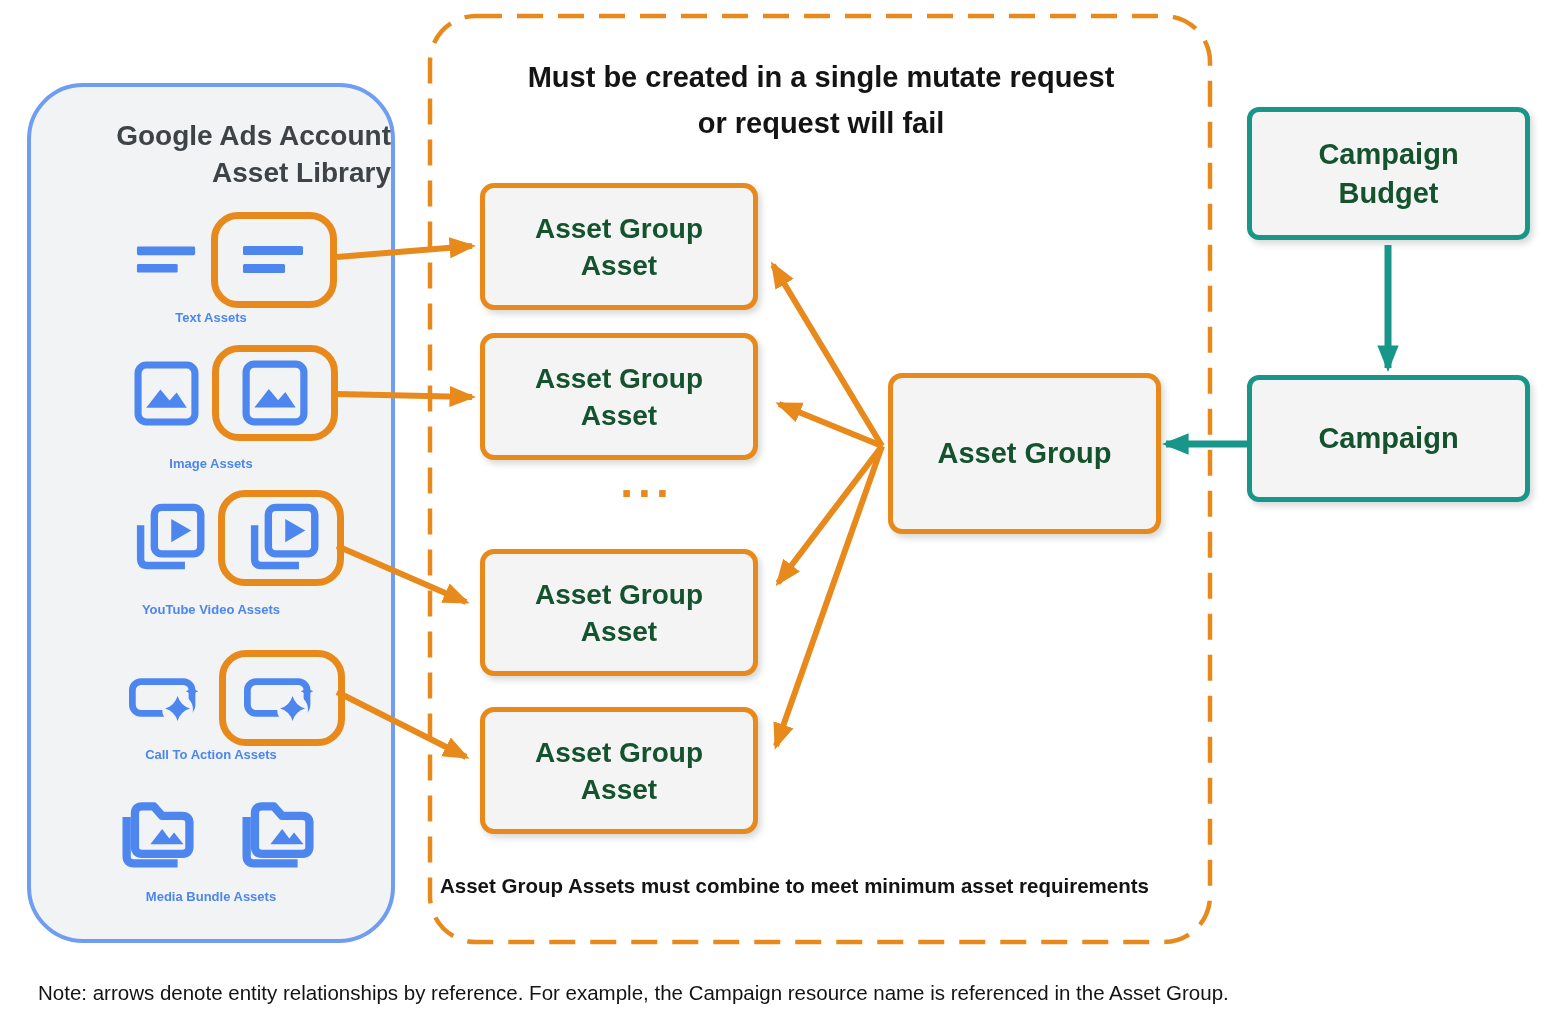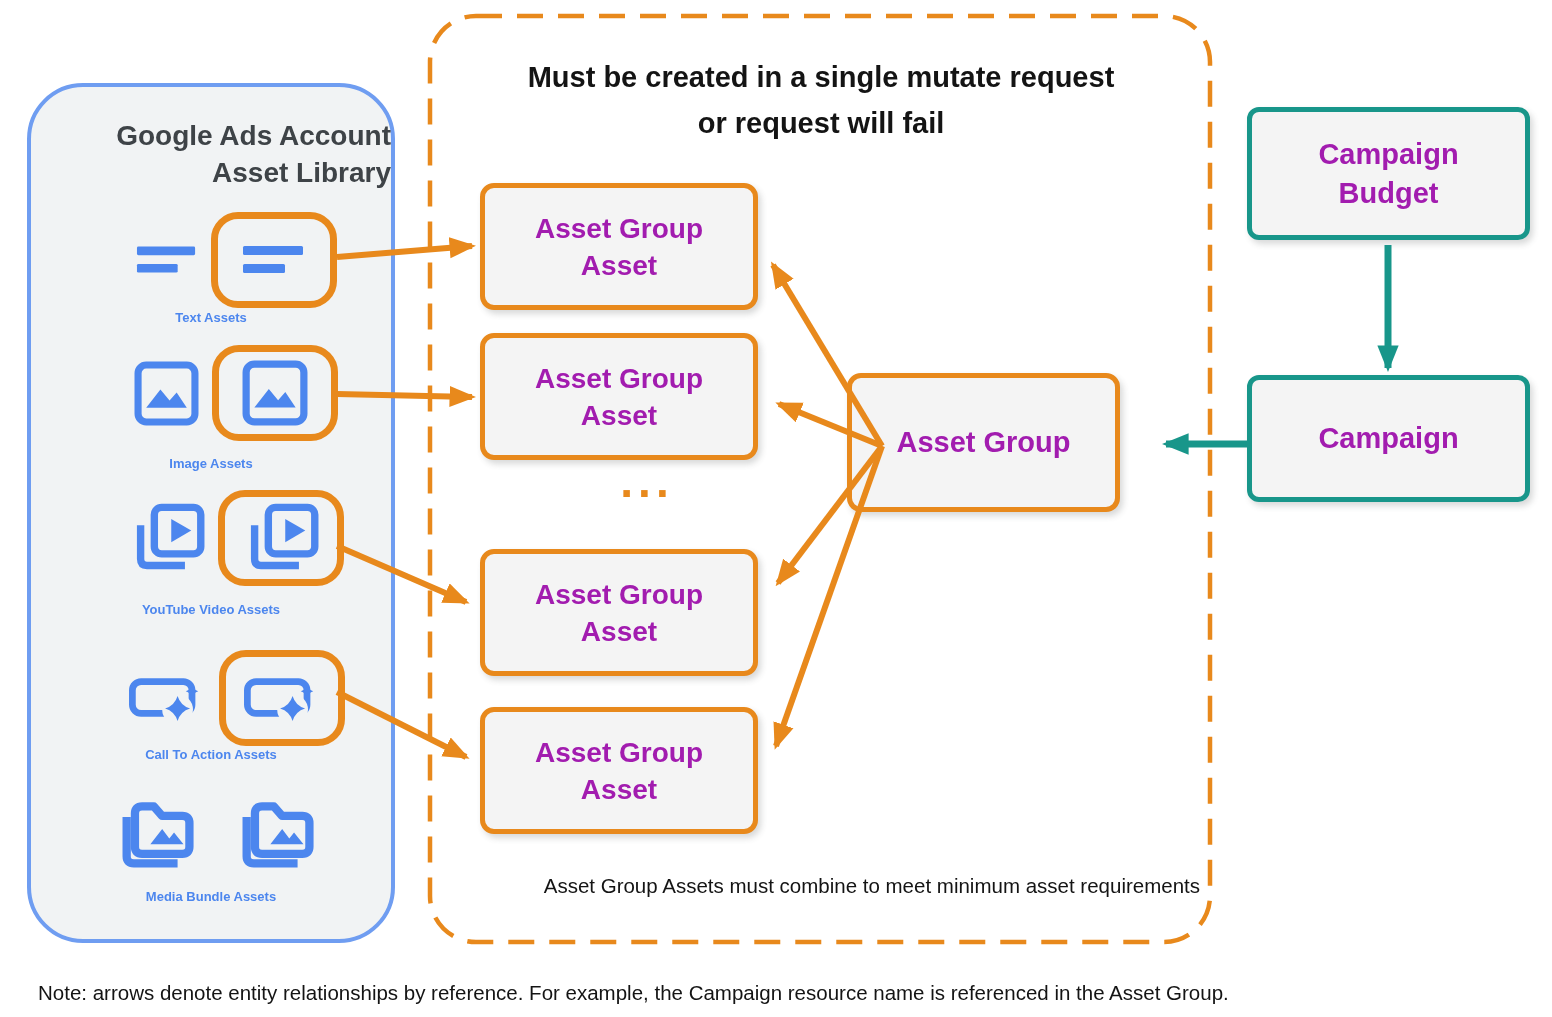--- a/index.html
+++ b/index.html
@@ -17,38 +17,38 @@
   .lib-icons.wide{padding-left:20px}
   .hl{box-sizing:border-box;width:126px;height:96px;border:7px solid #E8891C;border-radius:27px;
       display:flex;align-items:center;justify-content:center;margin-left:13px;flex:none}
   .gap30{margin-left:30px}
   .lib-label{position:absolute;left:0;width:100%;text-align:center;
              font-size:13px;font-weight:bold;color:#4C86EE}
 
   
   .node{position:absolute;box-sizing:border-box;background:#F4F4F4;
         display:flex;align-items:center;justify-content:center;text-align:center;
-        font-weight:bold;color:#a21caf;box-shadow:3px 4px 6px rgba(60,64,67,.20)}
+        font-weight:bold;color:#14532d;box-shadow:3px 4px 6px rgba(60,64,67,.20)}
   .node.orange{border:5px solid #E8891C;border-radius:14px}
   .node.teal{border:5px solid #18968A;border-radius:12px}
   .aga{left:480px;width:278px;height:127px;font-size:28px;line-height:37px}
   .aga span{display:inline-block;max-width:220px}
-  .asset-group{left:847px;top:373px;width:273px;height:139px;font-size:29px}
+  .asset-group{left:888px;top:373px;width:273px;height:161px;font-size:29px}
   .budget{left:1247px;top:107px;width:283px;height:133px;font-size:29px;line-height:39px}
   .budget span{display:inline-block;max-width:180px}
   .campaign{left:1247px;top:375px;width:283px;height:127px;font-size:29px}
 
   
   .mutate-title{position:absolute;left:432px;top:54px;width:778px;text-align:center;
                 font-size:29px;font-weight:bold;color:#141414;line-height:46px}
   .mutate-title span{display:block}
   .ellipsis{position:absolute;left:527px;top:458px;width:240px;text-align:center;
             color:#E8891C;font-size:46px;font-weight:bold;letter-spacing:5px;line-height:46px}
-  .caption{position:absolute;left:440px;top:874px;width:760px;text-align:right;
-           font-size:20.5px;font-weight:normal;color:#141414}
+  .caption{position:absolute;left:440px;top:874px;width:760px;text-align:left;
+           font-size:20.5px;font-weight:bold;color:#141414}
   .note{position:absolute;left:38px;top:981px;font-size:20.5px;font-weight:normal;color:#141414}
 
   .arrows{position:absolute;left:0;top:0;width:1552px;height:1017px;pointer-events:none;z-index:5}
   .defs-holder{position:absolute;width:0;height:0;overflow:hidden}
 </style>
 </head>
 <body>
 
 <svg class="defs-holder" aria-hidden="true">
   <defs>

